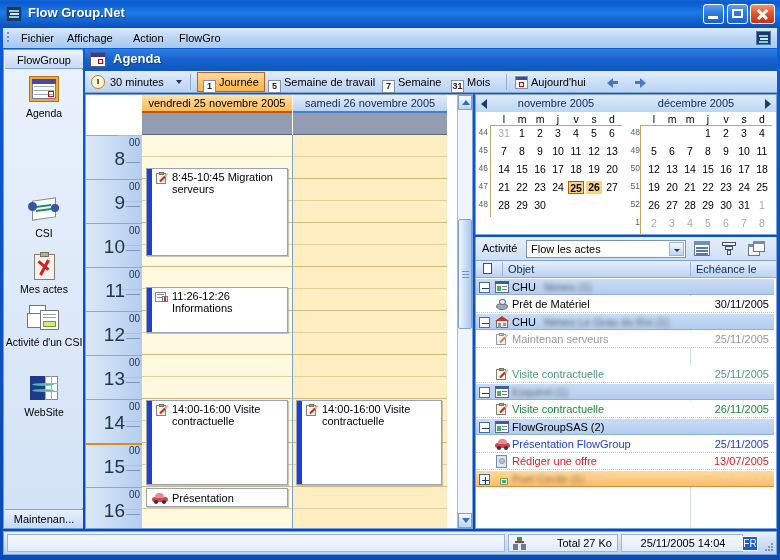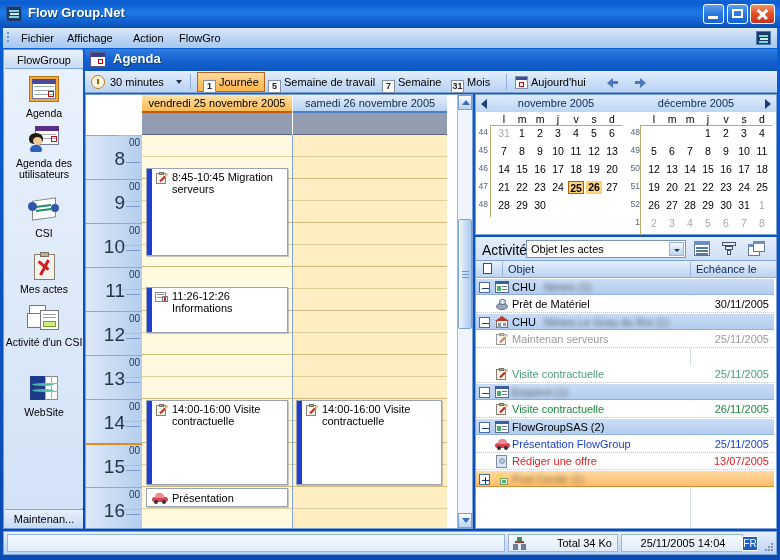--- a/index.html
+++ b/index.html
@@ -243,21 +243,21 @@
   .mc .dy.today{background:#ffd27a;border:1px solid #b05a0a;box-sizing:border-box;font-weight:bold;}
   .mc .dy.sel{background:#ffd27a;font-weight:bold;}
   .mc .vline{position:absolute;top:0;width:1px;background:#b9a96a;}
   .mc .hline2{position:absolute;height:1px;background:#b9a96a;}
 
   .actbar{
     position:absolute;left:0;top:143px;width:302px;height:24px;
     background:linear-gradient(180deg,#e6effb 0%,#cfdff5 100%);
     border:1px solid #7ba3d8;border-top:none;box-sizing:border-box;
   }
-  .actbar .lab{position:absolute;left:6px;top:5px;font-size:14px;color:#000;}
+  .actbar .lab{position:absolute;left:6px;top:5px;font-size:11px;color:#000;}
   .combo{
     position:absolute;left:50px;top:3px;width:160px;height:18px;
     background:#fff;border:1px solid #7b93b5;box-sizing:border-box;
   }
   .combo .v{position:absolute;left:4px;top:2px;font-size:11px;color:#000;}
   .combo .b{
     position:absolute;right:1px;top:1px;width:15px;height:14px;
     background:linear-gradient(180deg,#f5f9ff 0%,#d7e5f7 50%,#bcd4f1 100%);
     border:1px solid #9ab5da;box-sizing:border-box;
   }
@@ -373,33 +373,20 @@
           <div class="mini" style="left:5px;top:3px;width:24px;height:20px;background:#fff;border:1px solid #7a7a9a"></div>
           <div class="mini" style="left:5px;top:3px;width:24px;height:5px;background:#4a4a9c"></div>
           <div class="mini" style="left:7px;top:10px;width:20px;height:1px;background:#9aa"></div>
           <div class="mini" style="left:7px;top:14px;width:20px;height:1px;background:#9aa"></div>
           <div class="mini" style="left:7px;top:18px;width:20px;height:1px;background:#9aa"></div>
           <div class="mini" style="left:21px;top:15px;width:6px;height:6px;border:1px solid #c01010"></div>
         </div>
         <span class="lbl">Agenda</span>
       </div>
 
-      <div class="sb-item" style="top:56px">
-        <div class="ic">
-          <div class="mini" style="left:8px;top:0;width:24px;height:19px;background:#fff;border:1px solid #7a7a9a"></div>
-          <div class="mini" style="left:8px;top:0;width:24px;height:5px;background:#5a2f8c"></div>
-          <div class="mini" style="left:11px;top:8px;width:18px;height:1px;background:#aab"></div>
-          <div class="mini" style="left:11px;top:12px;width:18px;height:1px;background:#aab"></div>
-          <div class="mini" style="left:24px;top:10px;width:6px;height:6px;border:1px solid #c01010"></div>
-          <div class="mini" style="left:2px;top:7px;width:14px;height:11px;border-radius:50% 50% 40% 40%;background:#241a14"></div>
-          <div class="mini" style="left:6px;top:11px;width:9px;height:8px;border-radius:50%;background:#f2c99a"></div>
-          <div class="mini" style="left:3px;top:19px;width:12px;height:7px;border-radius:5px 5px 2px 2px;background:#2b5fb8"></div>
-        </div>
-        <span class="lbl">Agenda des utilisateurs</span>
-      </div>
 
       <div class="sb-item" style="top:126px">
         <div class="ic">
           <div class="mini" style="left:5px;top:3px;width:24px;height:20px;background:#fff;border:1px solid #888;transform:skewY(-8deg)"></div>
           <div class="mini" style="left:9px;top:9px;width:15px;height:2px;background:#1f8a6a;transform:skewY(-8deg)"></div>
           <div class="mini" style="left:9px;top:13px;width:15px;height:2px;background:#1f8a6a;transform:skewY(-8deg)"></div>
           <div class="mini" style="left:1px;top:6px;width:9px;height:9px;border-radius:50%;background:#3355aa"></div>
           <div class="mini" style="left:24px;top:8px;width:8px;height:8px;border-radius:50%;background:#3355aa"></div>
         </div>
         <span class="lbl">CSI</span>
@@ -814,21 +801,21 @@
           <div class="dy out" style="left:72px;top:104px">5</div>
           <div class="dy out" style="left:90px;top:104px">6</div>
           <div class="dy out" style="left:108px;top:104px">7</div>
           <div class="dy out" style="left:126px;top:104px">8</div>
         </div>
       </div>
 
       <div class="actbar">
         <div class="lab">Activité</div>
         <div class="combo">
-          <div class="v">Objet les actes</div>
+          <div class="v">Flow les actes</div>
           <div class="b">
             <div style="position:absolute;left:4px;top:6px;width:0;height:0;border-left:3px solid transparent;border-right:3px solid transparent;border-top:3px solid #22344e"></div>
           </div>
         </div>
         <div class="tbico" style="left:218px">
           <div class="mini" style="left:0;top:0;width:16px;height:15px;background:#fff;border:1px solid #5a7a9a"></div>
           <div class="mini" style="left:0;top:0;width:16px;height:4px;background:#6a8fc0"></div>
           <div class="mini" style="left:2px;top:6px;width:12px;height:1.5px;background:#5a7a9a"></div>
           <div class="mini" style="left:2px;top:9px;width:12px;height:1.5px;background:#5a7a9a"></div>
           <div class="mini" style="left:2px;top:12px;width:12px;height:1.5px;background:#5a7a9a"></div>
@@ -998,21 +985,21 @@
 
   <div class="status">
     <div class="st-pane" style="left:3px;width:498px"></div>
     <div class="st-pane" style="left:504px;width:110px">
       <div style="position:absolute;left:4px;top:2px;width:13px;height:13px">
         <div class="mini" style="left:0;top:7px;width:5px;height:6px;background:#6a7a9a"></div>
         <div class="mini" style="left:8px;top:7px;width:5px;height:6px;background:#6a7a9a"></div>
         <div class="mini" style="left:4px;top:0;width:5px;height:5px;background:#3a8f5a"></div>
         <div class="mini" style="left:2px;top:4px;width:9px;height:1.5px;background:#c03030"></div>
       </div>
-      <span class="st-txt" style="right:5px;top:0">Total 34 Ko</span>
+      <span class="st-txt" style="right:5px;top:0">Total 27 Ko</span>
     </div>
     <div class="st-pane" style="left:617px;width:122px">
       <span class="st-txt" style="left:0;width:122px;text-align:center">25/11/2005 14:04</span>
     </div>
     <div class="fr">FR</div>
     <div class="grip">
       <i style="right:0;bottom:0"></i>
         <i style="right:3px;bottom:0"></i>
         <i style="right:6px;bottom:0"></i>
       <i style="right:0;bottom:3px"></i>

